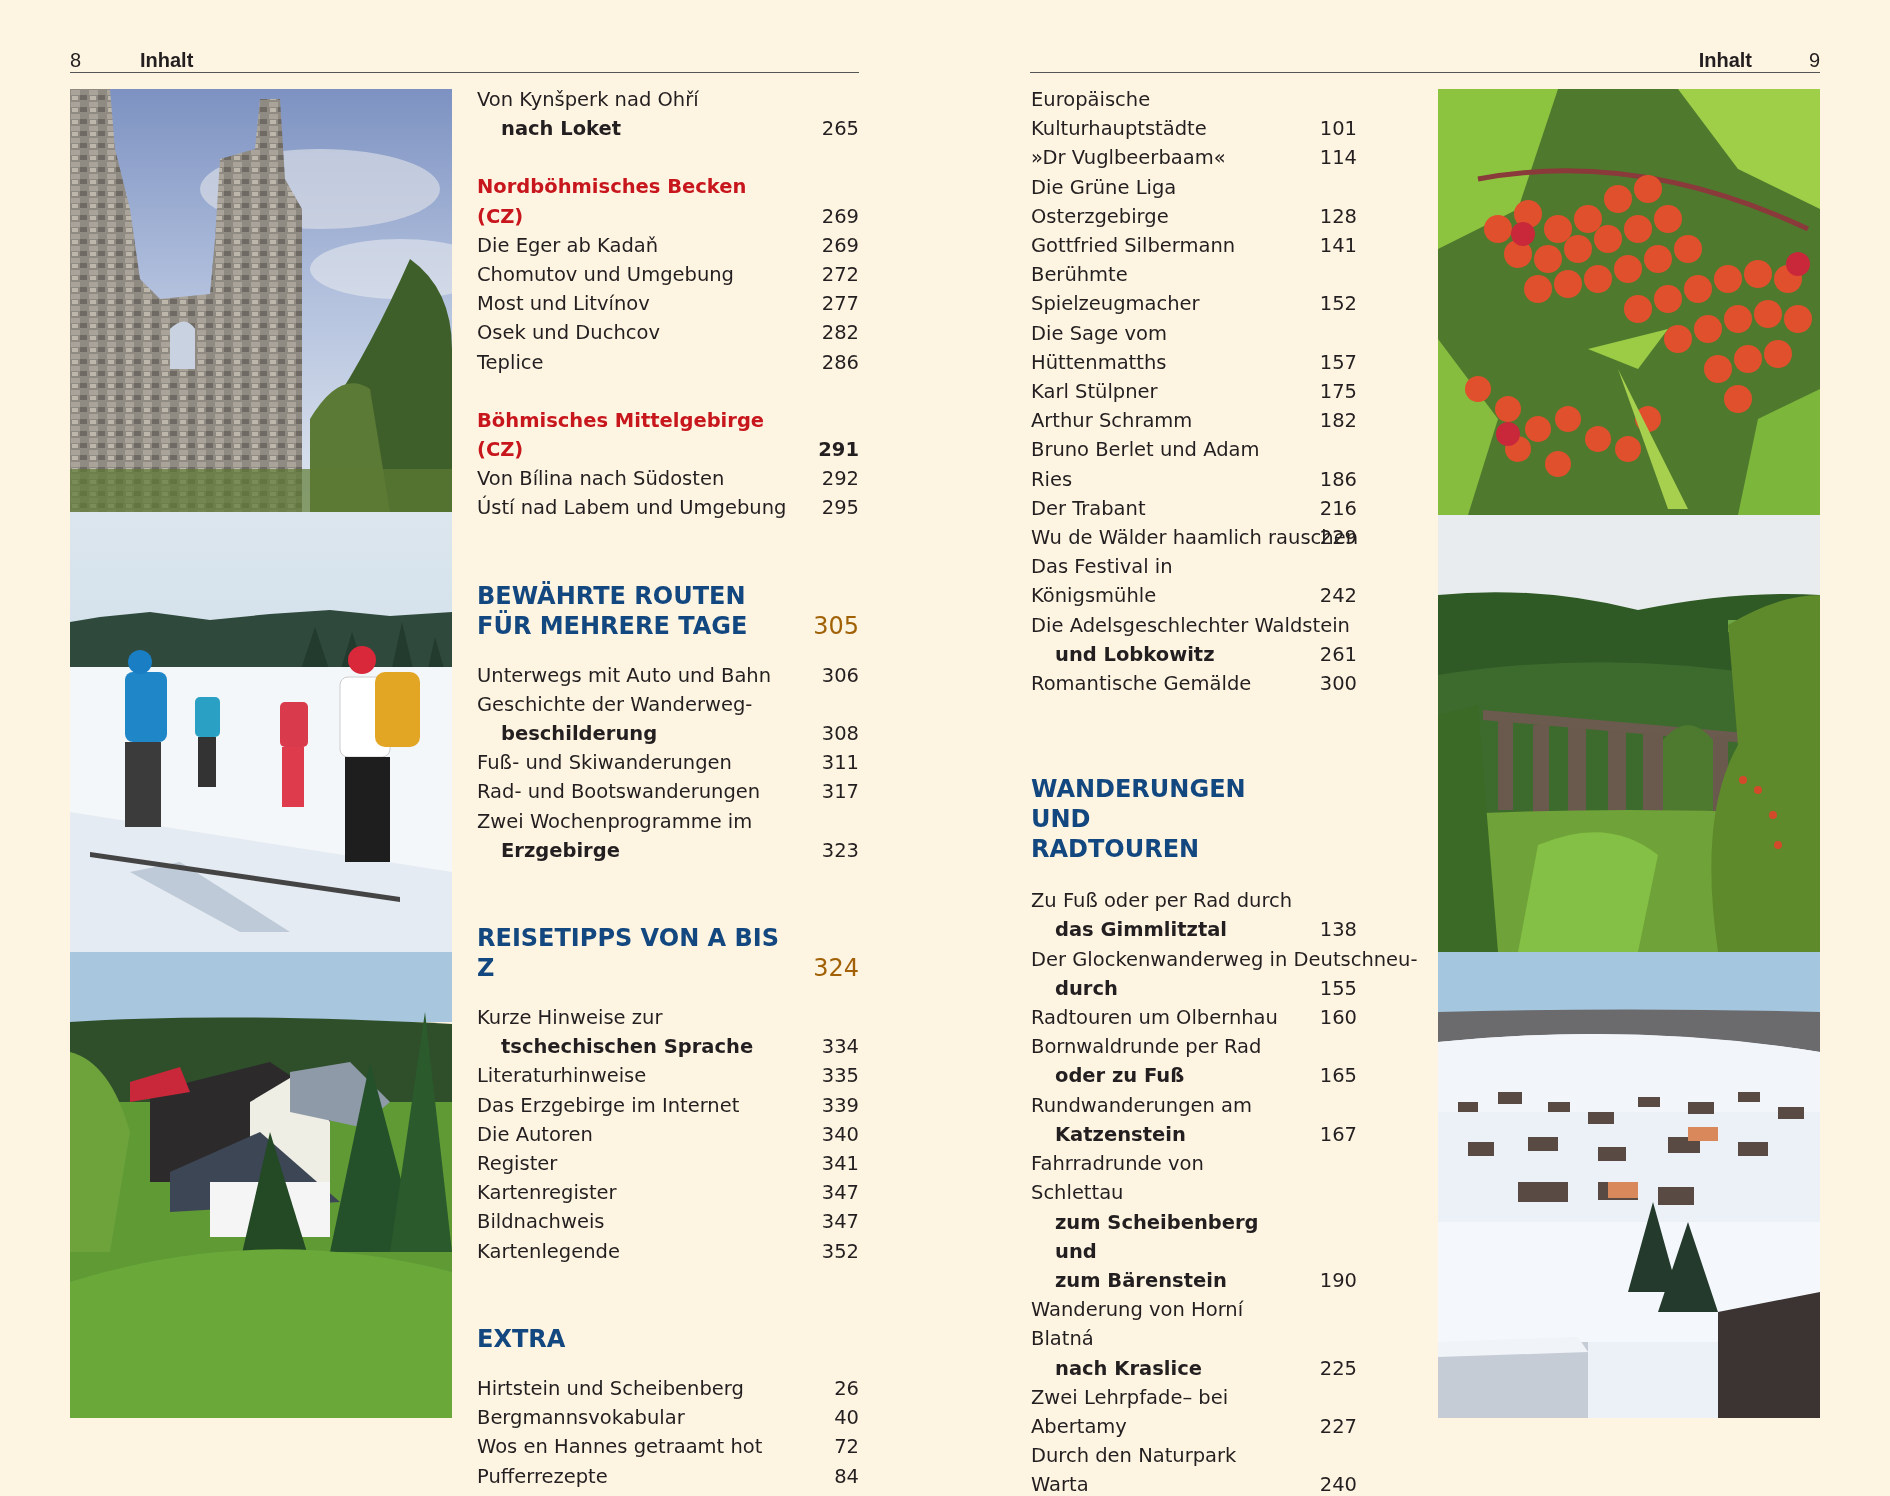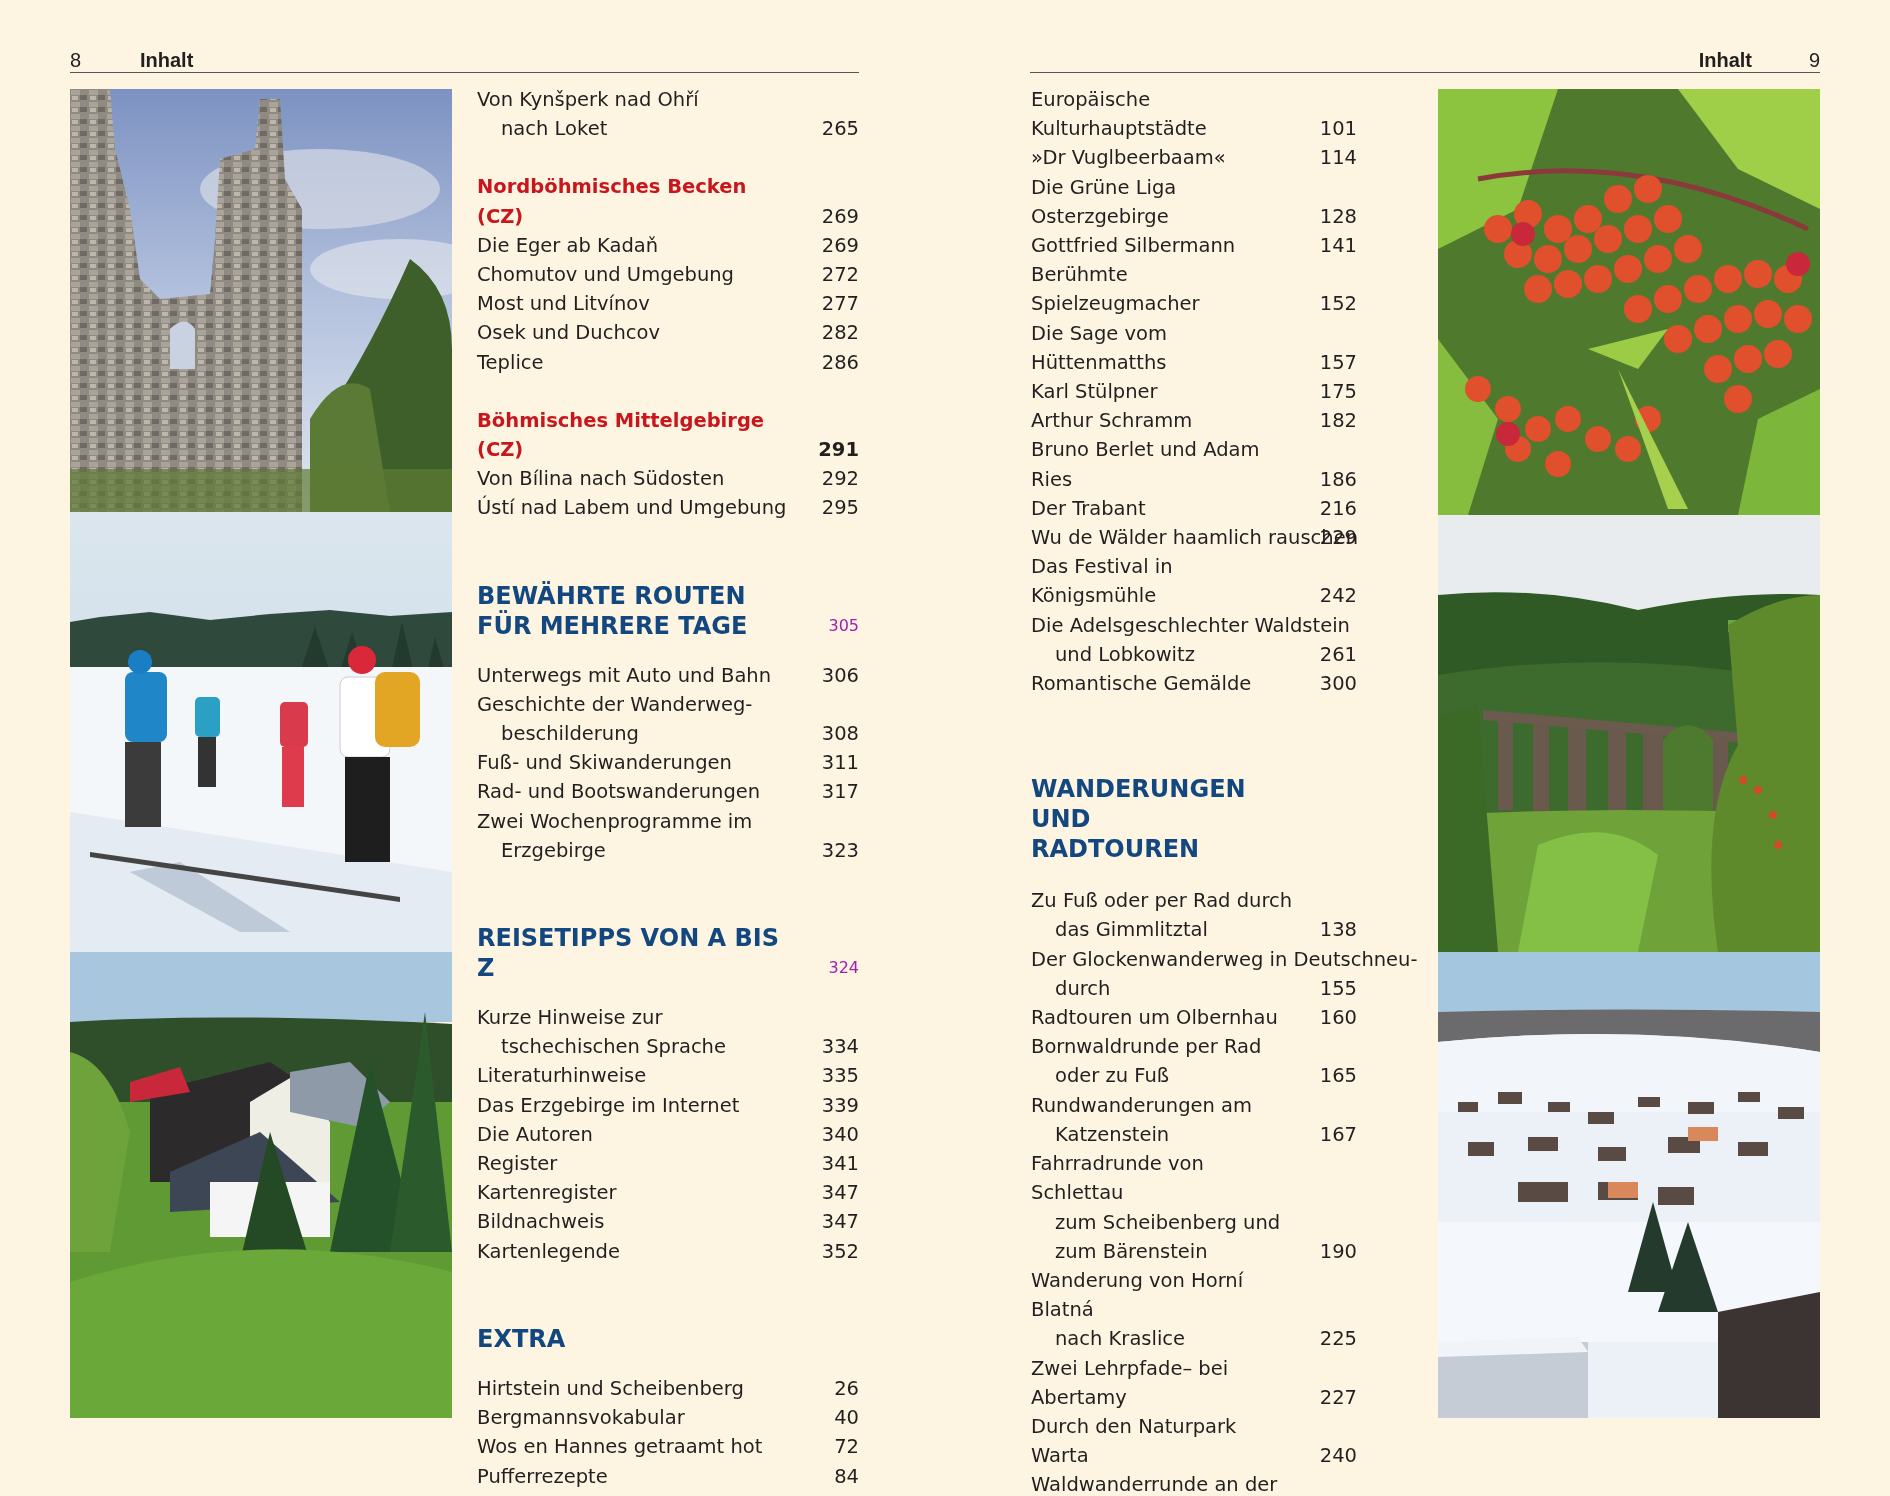--- a/index.html
+++ b/index.html
@@ -19,24 +19,24 @@
   .right-head .ptitle { position:absolute; right:68px; top:0; font-weight:bold; }
   .right-head .pnum { position:absolute; right:0; top:0; }
   .right-rule { left:85px; width:790px; }
 
   .photo { position:absolute; overflow:hidden; }
   .photo svg { display:block; width:100%; height:100%; }
 
   .toc { position:absolute; font-family:"DejaVu Sans", sans-serif; font-size:19.5px; line-height:29.2px; color:#231f20; }
   .toc .entry { position:relative; padding-right:60px; }
   .toc .entry .num { position:absolute; right:0; bottom:0; text-align:right; }
-  .toc .entry .cont { display:block; padding-left:24px; }
+  .toc .entry .cont { display:block; padding-left:24px;font-weight:bold; }
   .toc .sub-red { color:#c8161d; font-weight:bold; }
   .toc .head-blue { color:#12477f; font-weight:bold; font-size:24px; line-height:30px; text-transform:uppercase; }
-  .toc .head-blue .num { color:#a21caf; font-weight:normal; font-size:16px; }
+  .toc .head-blue .num { color:#a16207; font-weight:normal; font-size:24px; }
   .gap-s { height:29px; }
   .gap-l { height:58px; }
 </style>
 </head>
 <body>
 
 <div class="page page-left">
   <div class="running-head left-head">
     <span class="pnum">8</span>
     <span class="ptitle">Inhalt</span>

